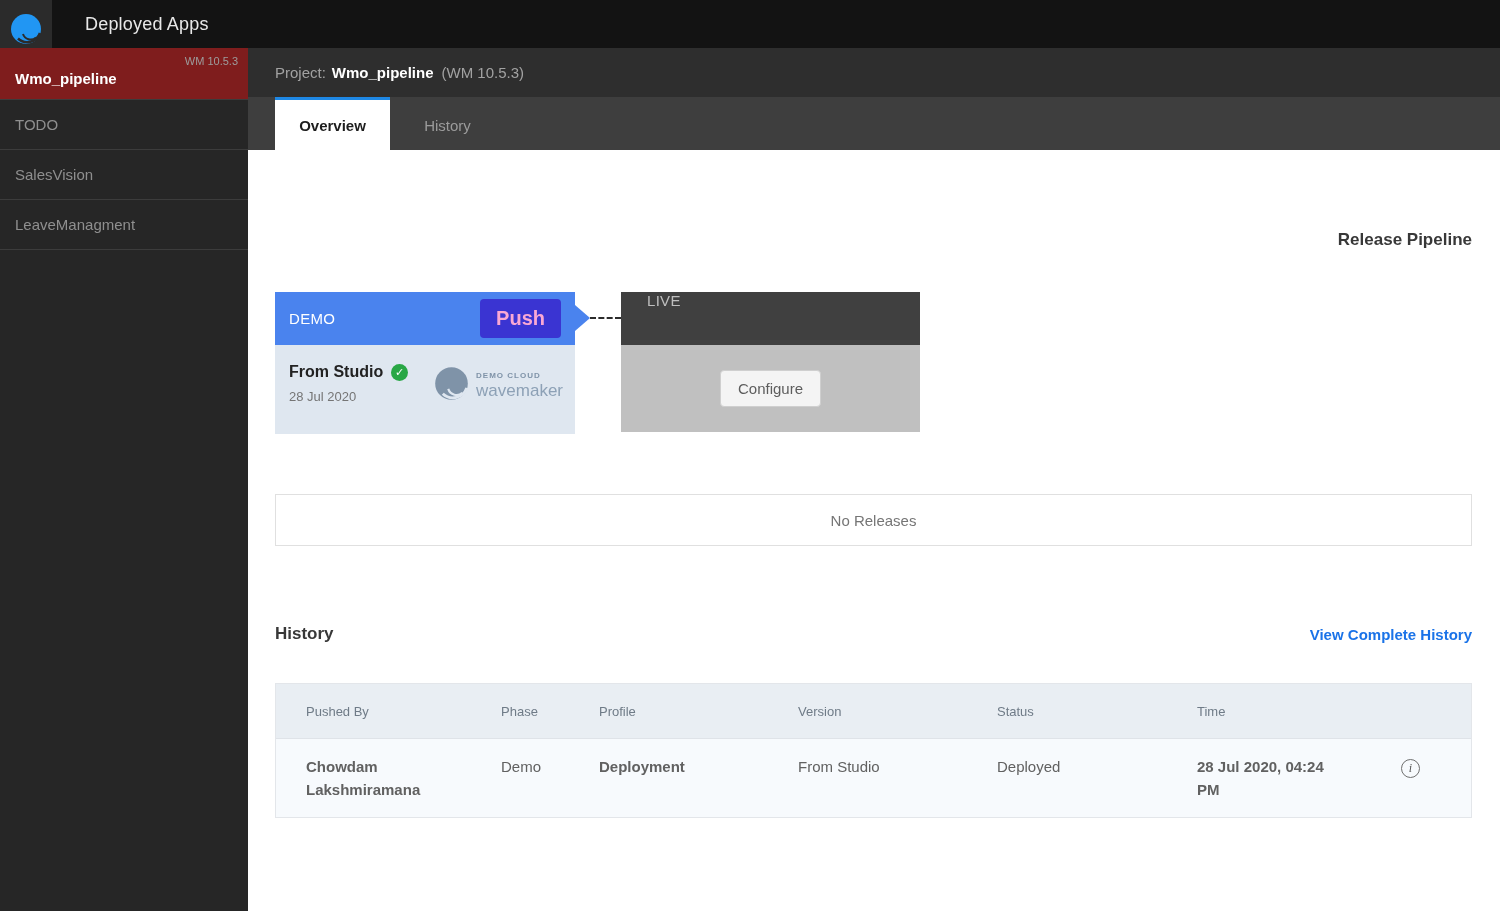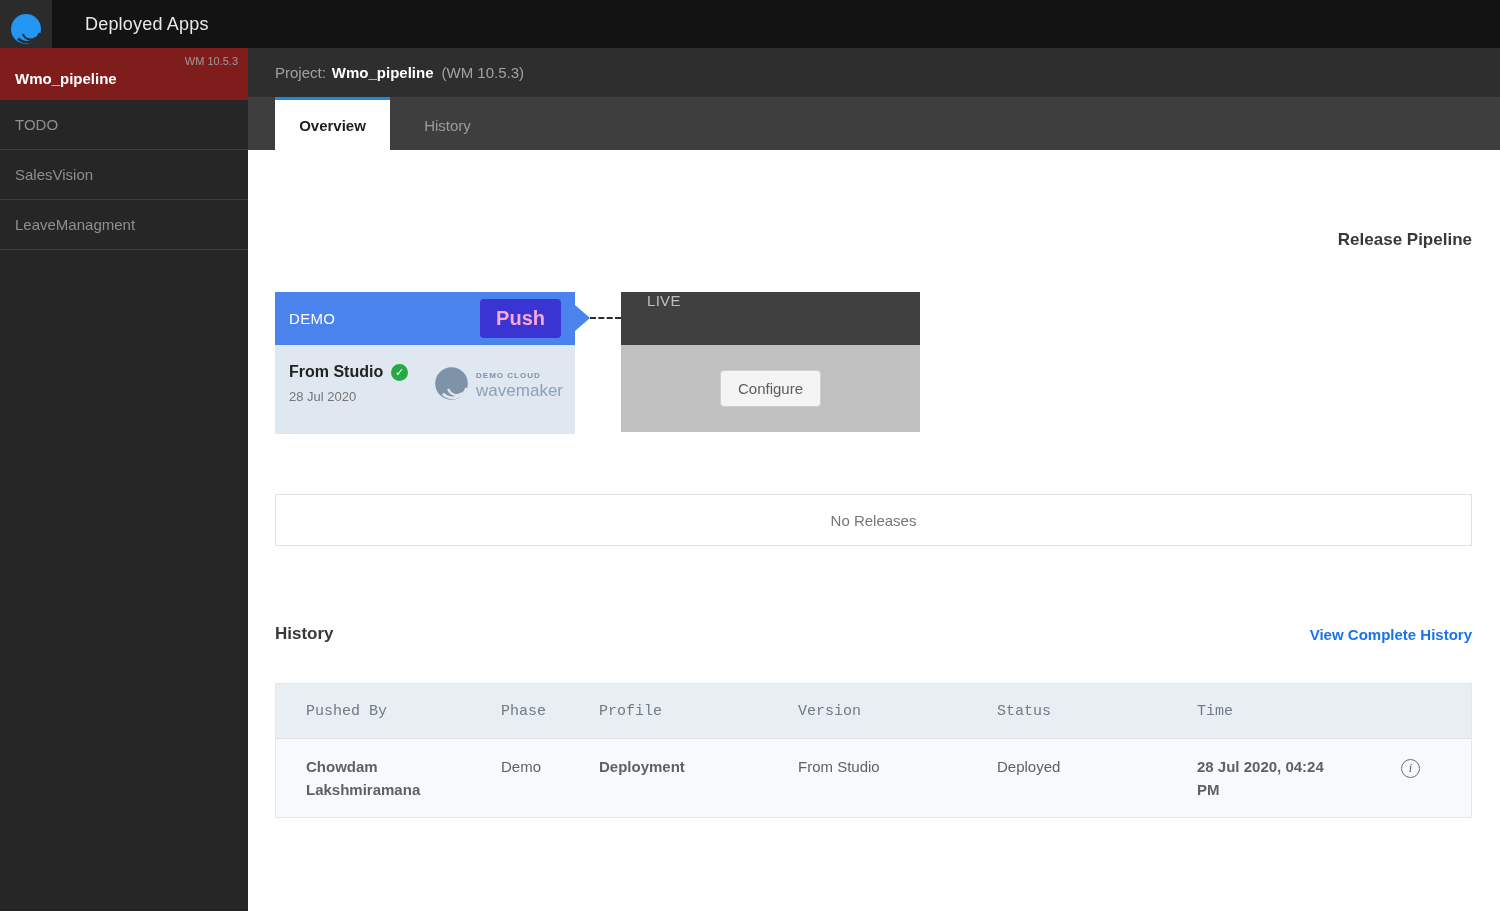--- a/index.html
+++ b/index.html
@@ -74,21 +74,21 @@
   .empty-box { margin-top: 60px; height: 52px; border: 1px solid #e0e0e0; display: flex;
     align-items: center; justify-content: center; font-size: 15px; color: #757575; }
 
   
   .hist-head { margin-top: 78px; display: flex; align-items: center; justify-content: space-between; }
   .view-link { color: #1a73e8; font-size: 15px; font-weight: bold; text-decoration: none; cursor: pointer; }
 
   .hist-table { margin-top: 39px; border: 1px solid #e3e6ea; }
   .t-row { display: grid; grid-template-columns: 195px 98px 199px 199px 200px 204px 1fr; padding-left: 30px; }
   .t-head { background: #e9eef3; height: 55px; align-items: center; border-bottom: 1px solid #dfe3e8; }
-  .t-head .cell { color: #6f7b87; font-size: 15px; font-family: Liberation Mono, monospace; }
+  .t-head .cell { color: #6f7b87; font-size: 13px; }
   .t-body { background: #f7fafd; min-height: 73px; align-items: start; padding-top: 17px; padding-bottom: 16px; }
   .t-body .cell { font-size: 15px; color: #616161; padding-right: 42px; line-height: 1.5; }
   .cell-name { font-weight: bold; color: #2b2b2b; }
   .cell-link { color: #1a73e8; font-weight: bold; cursor: pointer; }
   .cell-time { font-weight: bold; color: #555; padding-right: 62px !important; }
   .info-icon { width: 19px; height: 19px; border: 1px solid #6f6f6f; border-radius: 50%; color: #555;
     font-size: 12px; font-style: italic; display: inline-flex; align-items: center; justify-content: center;
     cursor: pointer; font-family: "Liberation Serif", serif; }
 </style>
 </head>

